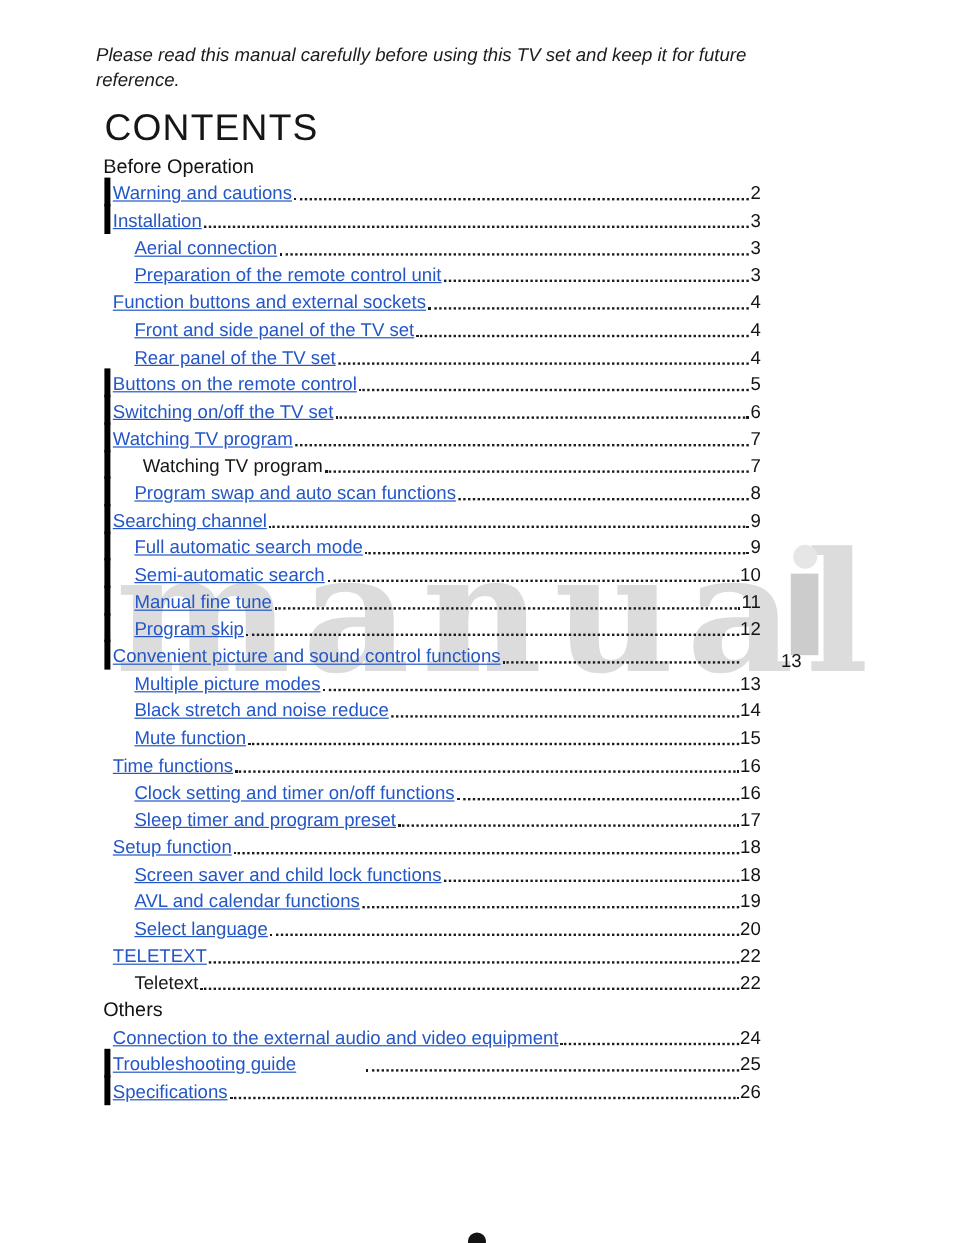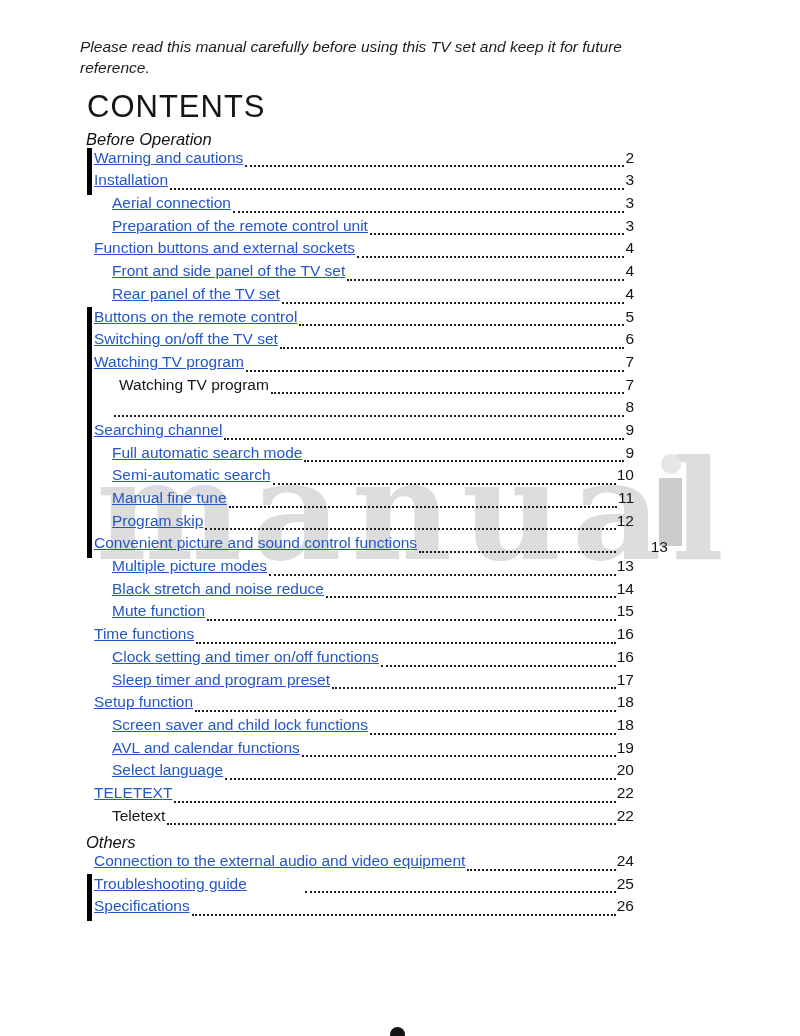--- a/index.html
+++ b/index.html
@@ -69,26 +69,26 @@
     width: 540px;
     font-size: 15.5px;
   }
   .toc-section {
     height: 22.7px;
     display: flex;
     align-items: flex-end;
     margin-left: -8px;
     font-size: 16.5px;
     color: #111111;
-    font-style: italic;
   }
   .toc-entry {
     position: relative;
     height: 22.7px;
     display: flex;
+    align-items: flex-end;
     width: 540px;
   }
   .toc-entry.lv2 { padding-left: 18px; width: 522px; }
   .toc-entry.lv3 { padding-left: 25px; width: 515px; }
   .toc-entry.bar::before {
     content: "";
     position: absolute;
     left: -7px;
     top: -1px;
     bottom: -1px;
@@ -195,20 +195,21 @@
     <span class="toc-label">Watching TV program</span>
     <span class="toc-leader"></span>
     <span class="toc-page">7</span>
   </div>
       <div class="toc-entry lv3 bar plain">
     <span class="toc-label">Watching TV program</span>
     <span class="toc-leader"></span>
     <span class="toc-page">7</span>
   </div>
       <div class="toc-entry lv2 bar">
+    <span class="toc-label">Program swap and auto scan functions</span>
     <span class="toc-leader"></span>
     <span class="toc-page">8</span>
   </div>
       <div class="toc-entry lv1 bar">
     <span class="toc-label">Searching channel</span>
     <span class="toc-leader"></span>
     <span class="toc-page">9</span>
   </div>
       <div class="toc-entry lv2 bar">
     <span class="toc-label">Full automatic search mode</span>

